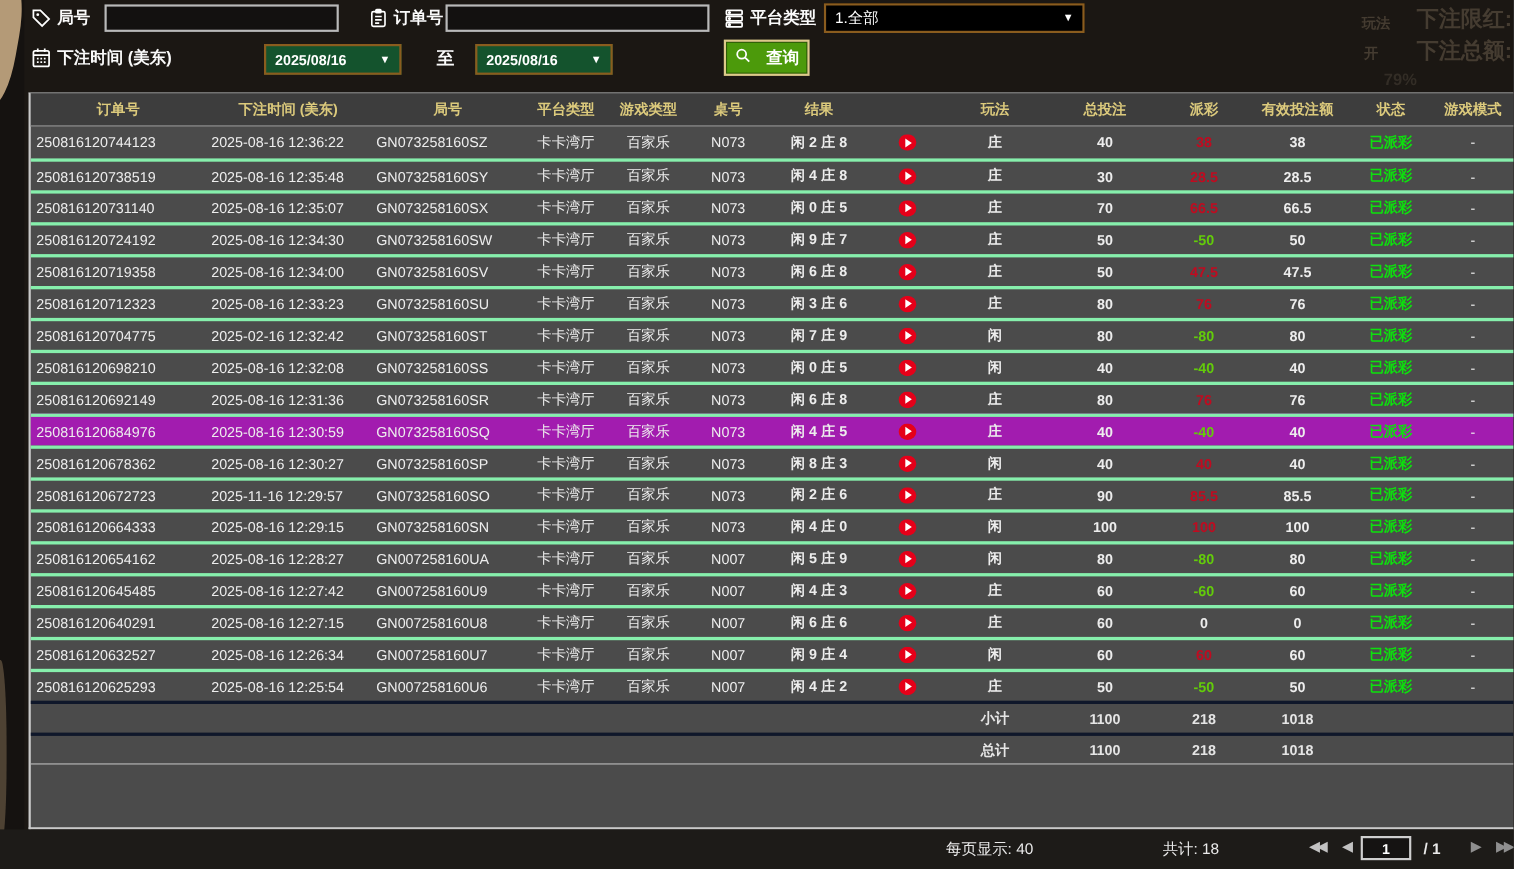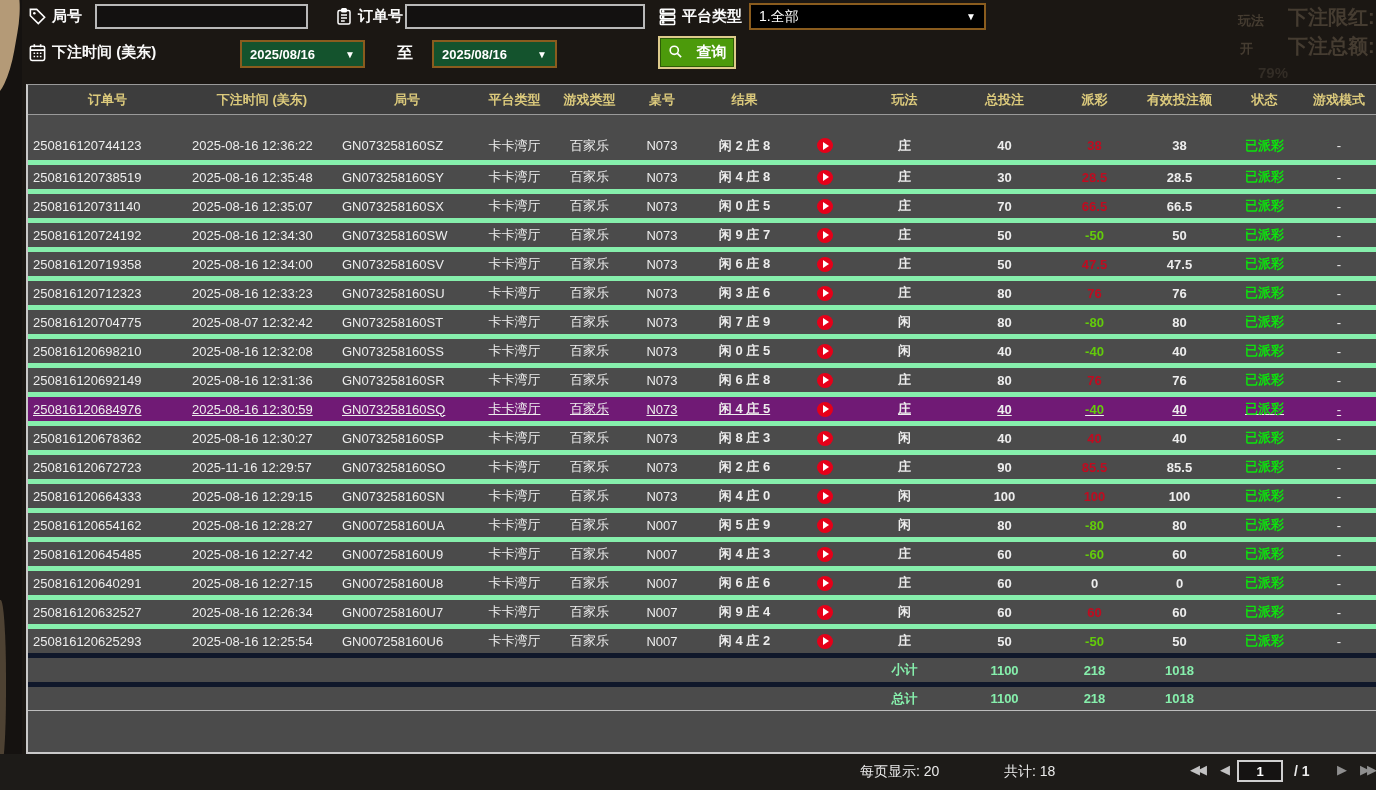--- a/index.html
+++ b/index.html
@@ -30,37 +30,37 @@
   .tb-label svg { display:block; }
   .txt-input { position:absolute; background:#131110; border:2px solid #b9b9b9; height:25px; color:#fff; font-size:13px; padding:0 6px; }
   .sel { position:absolute; display:flex; align-items:center; justify-content:space-between; padding:0 8px; background:#14532d; border:2px solid #8a5c1e; color:#fff; font-weight:bold; font-size:13px; cursor:pointer; }
   .sel.platform { background:#000000; font-weight:normal; font-size:14px; }
   .sel .caret { font-size:10px; color:#fff; }
   .query-btn { position:absolute; left:660px; top:38px; width:74px; height:29px; background:#4c9a0b; border:1px solid #2d5c06; outline:2px solid #ddca8b; display:flex; align-items:center; justify-content:center; gap:14px; color:#fff; font-weight:bold; font-size:15px; cursor:pointer; }
 
   
   .panel { position:absolute; left:26px; top:84px; right:0; bottom:36px; background:#4b4b4b; border-left:2px solid #c9c9c9; border-bottom:2px solid #c9c9c9; border-top:1px solid #9a9a9a; z-index:3; }
   .thead { display:flex; height:30px; align-items:center; background:#3d3d3d; border-bottom:1px solid #9a9a9a; color:#dcca7c; font-weight:bold; font-size:13px; }
-  .trow { display:flex; height:29px; align-items:center; border-top:5px solid #86efac; font-size:13px; color:#ededed; cursor:pointer; }
-  .trow:first-child { border-top:none;margin-top:16px; }
-  .trow.selected { background:#701a75;text-decoration:underline; }
+  .trow { display:flex; height:29px; align-items:center; border-top:3px solid #86efac; font-size:13px; color:#ededed; cursor:pointer; }
+  .trow:first-child { border-top:none; }
+  .trow.selected { background:#a21caf; }
   .cell { overflow:hidden; white-space:nowrap; text-align:center; }
   .c0{width:159px} .c1{width:150px} .c2{width:140px} .c3{width:75px} .c4{width:75px}
   .c5{width:70px} .c6{width:95px} .c7{width:65px} .c8{width:95px} .c9{width:105px}
   .c10{width:75px} .c11{width:95px} .c12{width:75px} .c13{flex:1}
   .trow .c0,.trow .c1,.trow .c2 { text-align:left; padding-left:5px; }
   .trow .c6,.trow .c8,.trow .c9,.trow .c10,.trow .c11,.trow .c12 { font-weight:bold; }
   .pos { color:#c00b20; }
   .neg { color:#63cc0a; }
   .zero { color:#ededed; }
   .status-paid { color:#0ee00e; }
   .play-wrap { display:flex; align-items:center; justify-content:center; }
   .play-btn { width:16px; height:15px; border-radius:50%; background:#e50019; display:flex; align-items:center; justify-content:center; cursor:pointer; }
   .play-btn::after { content:""; display:block; margin-left:2px; border-left:6px solid #fff; border-top:4px solid transparent; border-bottom:4px solid transparent; }
-  .sumrow { display:flex; height:29px; align-items:center; border-top:5px solid #0f172a; color:#86efac; font-weight:bold; font-size:13px;justify-content:center; }
+  .sumrow { display:flex; height:29px; align-items:center; border-top:3px solid #0f172a; color:#e5e5e5; font-weight:bold; font-size:13px;justify-content:center; }
   .sumrow.last { border-bottom:1px solid #bdbdbd; }
   .spacer8 { width:829px; }
 
   
   .footer { position:absolute; left:0; bottom:0; width:100%; height:36px; background:#1d1b18; z-index:3; font-size:14px; color:#eaeaea; }
   .f-item { position:absolute; top:9px; white-space:nowrap; }
   .pg-btn { position:absolute; top:8px; font-size:13px; cursor:pointer; letter-spacing:-3px; }
   .pg-light { color:#c2c2c2; } .pg-dim { color:#8f8f8f; }
   .page-input { position:absolute; left:1237px; top:6px; width:46px; height:22px; background:#151312; border:2px solid #cfcfcf; color:#fff; text-align:center; font-size:13px; font-weight:bold; }
 </style>
@@ -270,21 +270,21 @@
         </div>
     <div class="cell c8">庄</div>
     <div class="cell c9">80</div>
     <div class="cell c10 pos">76</div>
     <div class="cell c11">76</div>
     <div class="cell c12 status-paid">已派彩</div>
     <div class="cell c13">-</div>
   </div>
       <div class="trow">
     <div class="cell c0">250816120704775</div>
-    <div class="cell c1">2025-08-07 12:32:42</div>
+    <div class="cell c1">2025-02-16 12:32:42</div>
     <div class="cell c2">GN073258160ST</div>
     <div class="cell c3">卡卡湾厅</div>
     <div class="cell c4">百家乐</div>
     <div class="cell c5">N073</div>
     <div class="cell c6">闲 7 庄 9</div>
     <div class="cell c7 play-wrap">
           <span class="play-btn"></span>
         </div>
     <div class="cell c8">闲</div>
     <div class="cell c9">80</div>
@@ -507,21 +507,21 @@
     <div class="cell c8">总计</div>
     <div class="cell c9">1100</div>
     <div class="cell c10">218</div>
     <div class="cell c11">1018</div>
     <div class="cell c12"></div>
     <div class="cell c13"></div>
   </div>
 </div>
 
 <div class="footer">
-  <span class="f-item" style="left:860px;">每页显示: 20</span>
-  <span class="f-item" style="left:1004px;">共计: 18</span>
+  <span class="f-item" style="left:860px;">每页显示: 40</span>
+  <span class="f-item" style="left:1057px;">共计: 18</span>
   <span class="pg-btn pg-light" style="left:1190px;">◀◀</span>
   <span class="pg-btn pg-light" style="left:1220px;">◀</span>
   <input class="page-input" value="1" style="">
   <span class="f-item" style="left:1294px; font-weight:bold;">/  1</span>
   <span class="pg-btn pg-dim" style="left:1337px;">▶</span>
   <span class="pg-btn pg-dim" style="left:1360px;">▶▶</span>
 </div>
 
 </body></html>

